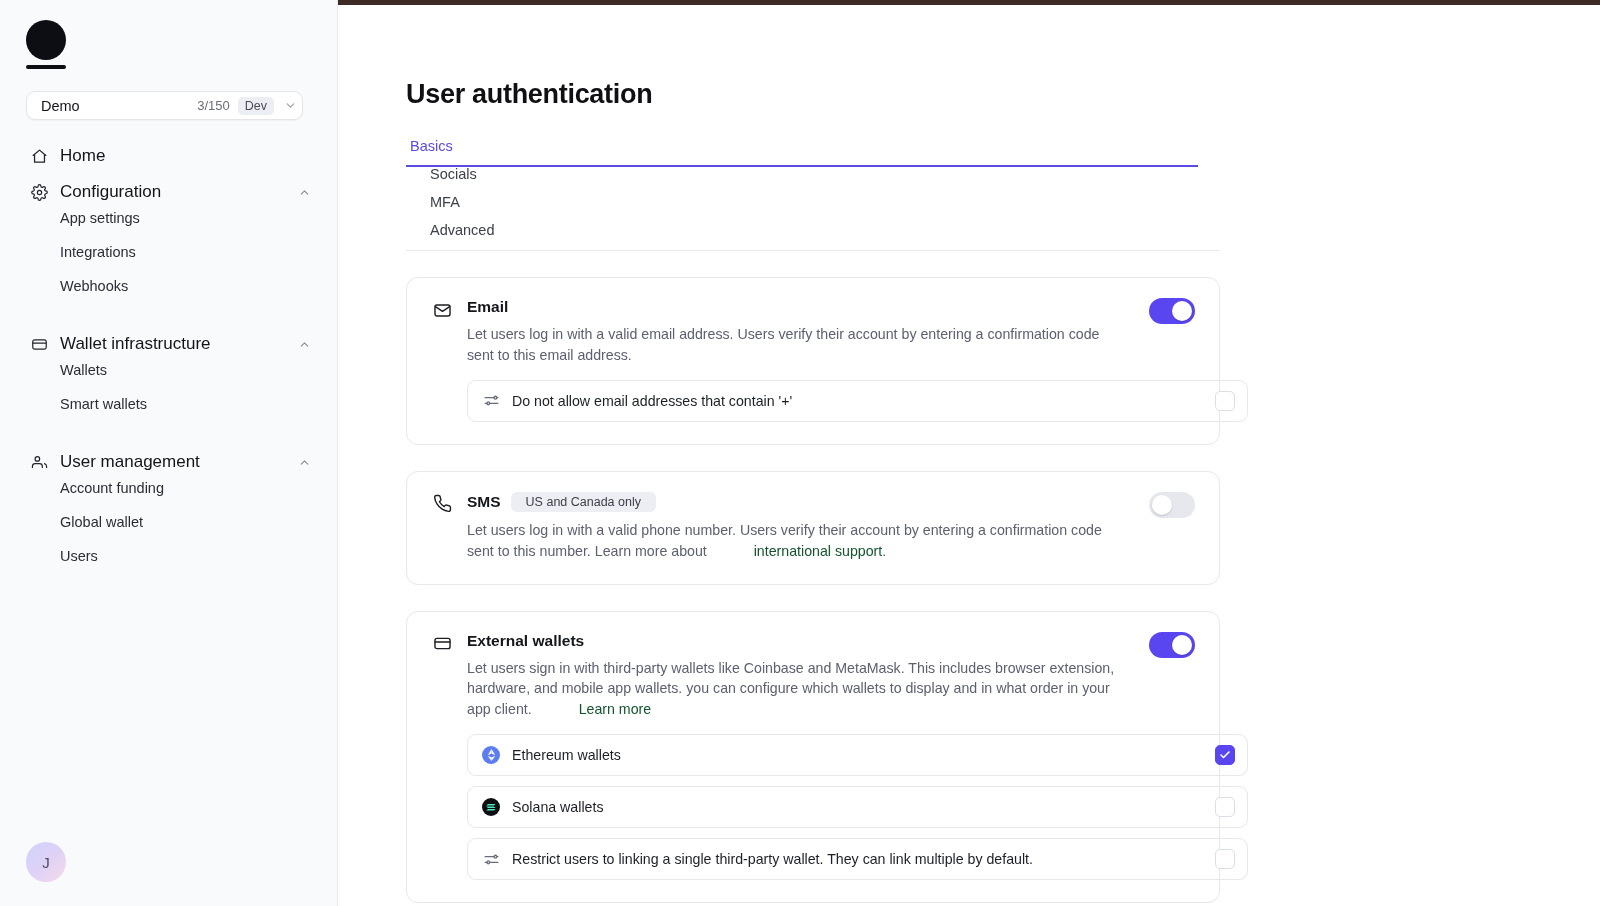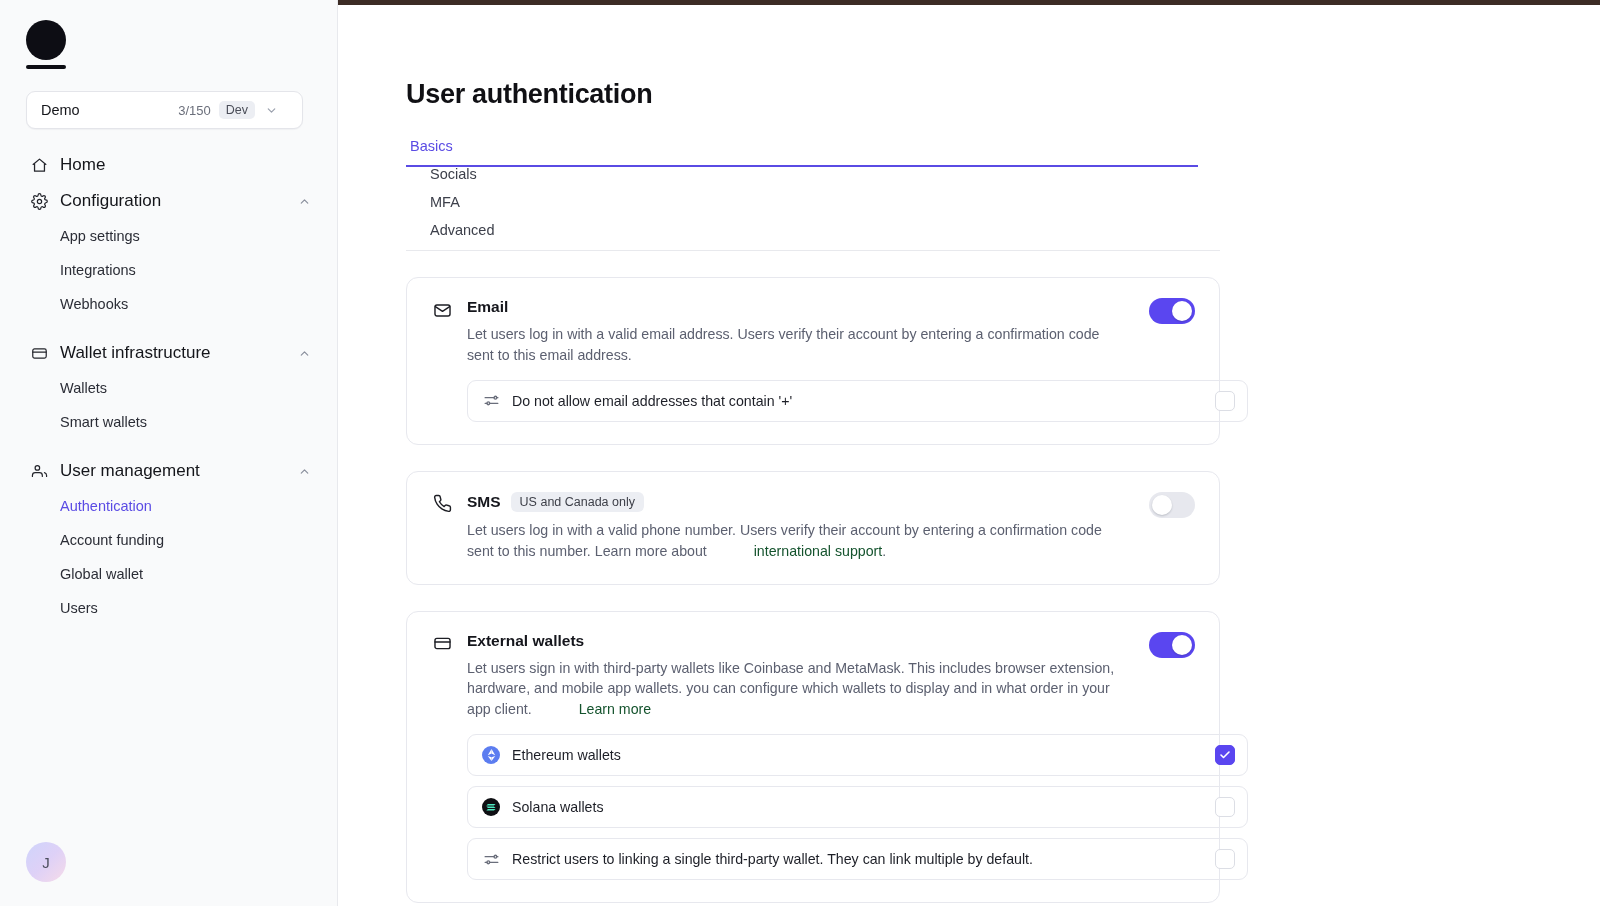--- a/index.html
+++ b/index.html
@@ -32,27 +32,27 @@
     background: #0d0d14;
   }
   .logo-underline {
     width: 40px; height: 4px;
     background: #0d0d14;
     border-radius: 2px;
     margin-top: 5px;
   }
   .app-switcher {
     margin: 22px 34px 0 26px;
-    height: 38px;
+    height: 29px;
     background: #ffffff;
     border: 1px solid #e4e5ea;
     border-radius: 9px;
     display: flex;
     align-items: center;
-    padding: 0 24px 0 14px;
+    padding: 0 5px 0 14px;
     box-shadow: 0 1px 1px rgba(16,24,40,0.04);
   }
   .app-switcher .name {
     font-size: 14.5px;
     color: #14151a;
     font-weight: 500;
     flex: 1;
   }
   .app-switcher .quota {
     font-size: 13px;
@@ -95,21 +95,21 @@
     color: #14151a;
     flex: 1;
   }
   .nav-row .caret {
     color: #8a8f9c;
     display: flex; align-items: center;
   }
   .nav-sub {
     height: 34px;
     display: flex;
-    align-items: center;
+    align-items: flex-start;
     padding-left: 60px;
     font-size: 14.5px;
     color: #2b2d36;
     cursor: pointer;
   }
   .nav-sub.active { color: #5a4be4; }
   .group-gap { height: 14px; }
   .avatar-bottom {
     position: absolute;
     left: 26px; bottom: 24px;
@@ -190,21 +190,21 @@
   .card-title-row { display: flex; align-items: center; gap: 10px; }
   .card-title {
     font-size: 15.5px;
     font-weight: 600;
     color: #15161c;
   }
   .badge {
     font-size: 12.5px;
     color: #3e4049;
     background: #eceef3;
-    padding: 3px 9px;
+    padding: 3px 15px;
     border-radius: 6px;
   }
   .card-desc {
     margin-top: 8px;
     font-size: 14.2px;
     line-height: 1.47;
     color: #5c6070;
     max-width: 660px;
   }
   .link { color: #14532d; text-decoration: none; padding-left: 43px; }
@@ -368,23 +368,20 @@
               <path d="M22 19v-1.5a4 4 0 0 0-3-3.87"></path>
             </svg>
         </span>
         <span class="lbl">User management</span>
         <span class="caret">
           <svg width="13" height="13" viewBox="0 0 24 24" fill="none" stroke="currentColor" stroke-width="2.2" stroke-linecap="round" stroke-linejoin="round">
               <polyline points="18 15 12 9 6 15"></polyline>
             </svg>
         </span>
       </div>
-      <div class="nav-sub active">
-          <span>Authentication</span>
-        </div>
       <div class="nav-sub">
           <span>Account funding</span>
         </div>
       <div class="nav-sub">
           <span>Global wallet</span>
         </div>
       <div class="nav-sub">
           <span>Users</span>
         </div>
 

